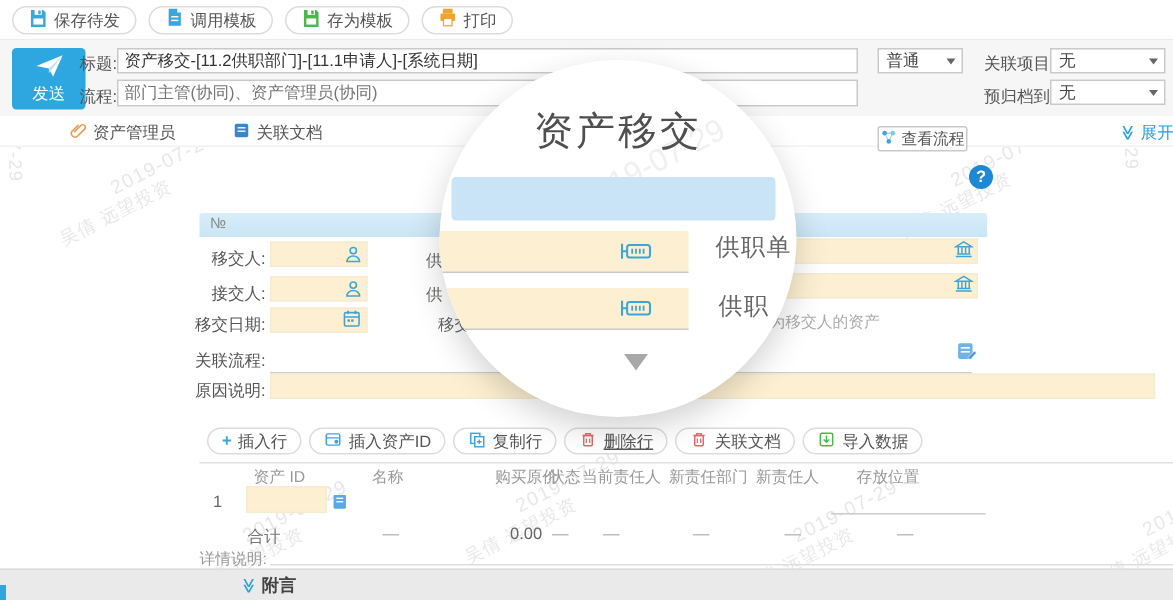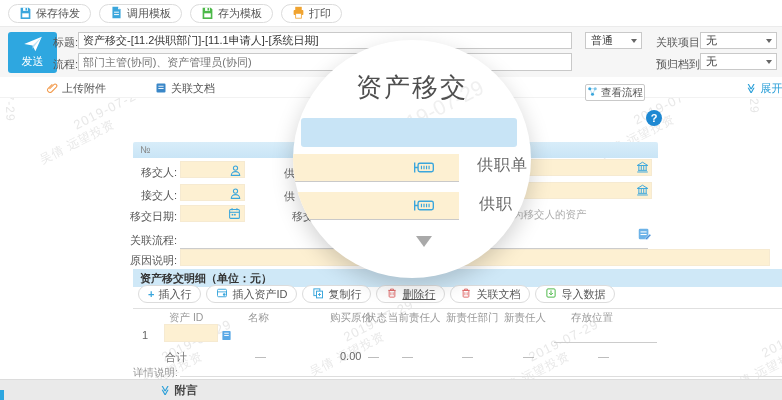--- a/index.html
+++ b/index.html
@@ -138,21 +138,21 @@
   <div class="sel" style="left:700px;top:53px;width:77px;height:17px;">
     <span>无</span>
     <span class="arr"></span>
   </div>
 
   <div class="attach"></div>
   <div class="alink" style="left:46px;top:81px;z-index:3;">
     <span><svg width="12" height="12" viewBox="0 0 16 16">
           <path d="M5 9 L10.5 3.5 a2.3 2.3 0 0 1 3.3 3.3 L7.3 13.3 a3.3 3.3 0 0 1 -4.6 -4.6 L8 3.4" stroke="#f2994a" stroke-width="1.4" fill="none" stroke-linecap="round"></path>
         </svg></span>
-    <span>上传附件</span>
+    <span>资产管理员</span>
   </div>
   <div class="alink" style="left:155px;top:81px;z-index:3;">
     <span><svg width="12" height="12" viewBox="0 0 16 16">
           <rect x="2" y="2" width="12" height="12" rx="1.5" fill="#3a87c8"></rect>
           <rect x="4.5" y="5" width="7" height="1.2" fill="#fff"></rect>
           <rect x="4.5" y="8" width="7" height="1.2" fill="#fff"></rect>
         </svg></span>
     <span>关联文档</span>
   </div>
   <div class="alink blue-link" style="left:746px;top:81px;z-index:3;">
@@ -238,23 +238,20 @@
   <span class="ficon" style="left:637px;top:227px;"><svg width="14" height="14" viewBox="0 0 16 16">
         <rect x="2" y="2" width="11" height="12" rx="1.5" fill="#6db3e8"></rect>
         <rect x="4" y="5" width="7" height="1.2" fill="#fff"></rect>
         <rect x="4" y="8" width="7" height="1.2" fill="#fff"></rect>
         <path d="M9.5 13 L14.5 8 L16 9.5 L11 14.5 Z" fill="#4a90d9" stroke="#fff" stroke-width="0.5"></path>
       </svg></span>
 
   <span class="flabel" style="top:253px;">原因说明:</span>
   <input class="cream" style="left: 180px; top: 249px; width: 590px; height: 17px;">
 
-  <div class="band2">
-    <span>资产移交明细（单位：元）</span>
-  </div>
   <div class="pills-row">
     <button class="pill" style="margin:0;height:18px;border-radius:10px;padding:0 9px;">
       <span style="color:#3aa6dc;font-weight:bold;">+</span>
       <span>插入行</span>
     </button>
     <button class="pill" style="margin:0;height:18px;border-radius:10px;padding:0 9px;">
       <span><svg width="12" height="12" viewBox="0 0 16 16">
             <rect x="2" y="3" width="12" height="10" rx="1.5" fill="none" stroke="#3aa6dc" stroke-width="1.3"></rect>
             <path d="M2 6.5 H14" stroke="#3aa6dc" stroke-width="1.2"></path>
             <circle cx="11" cy="10" r="1.8" fill="#3aa6dc"></circle>

